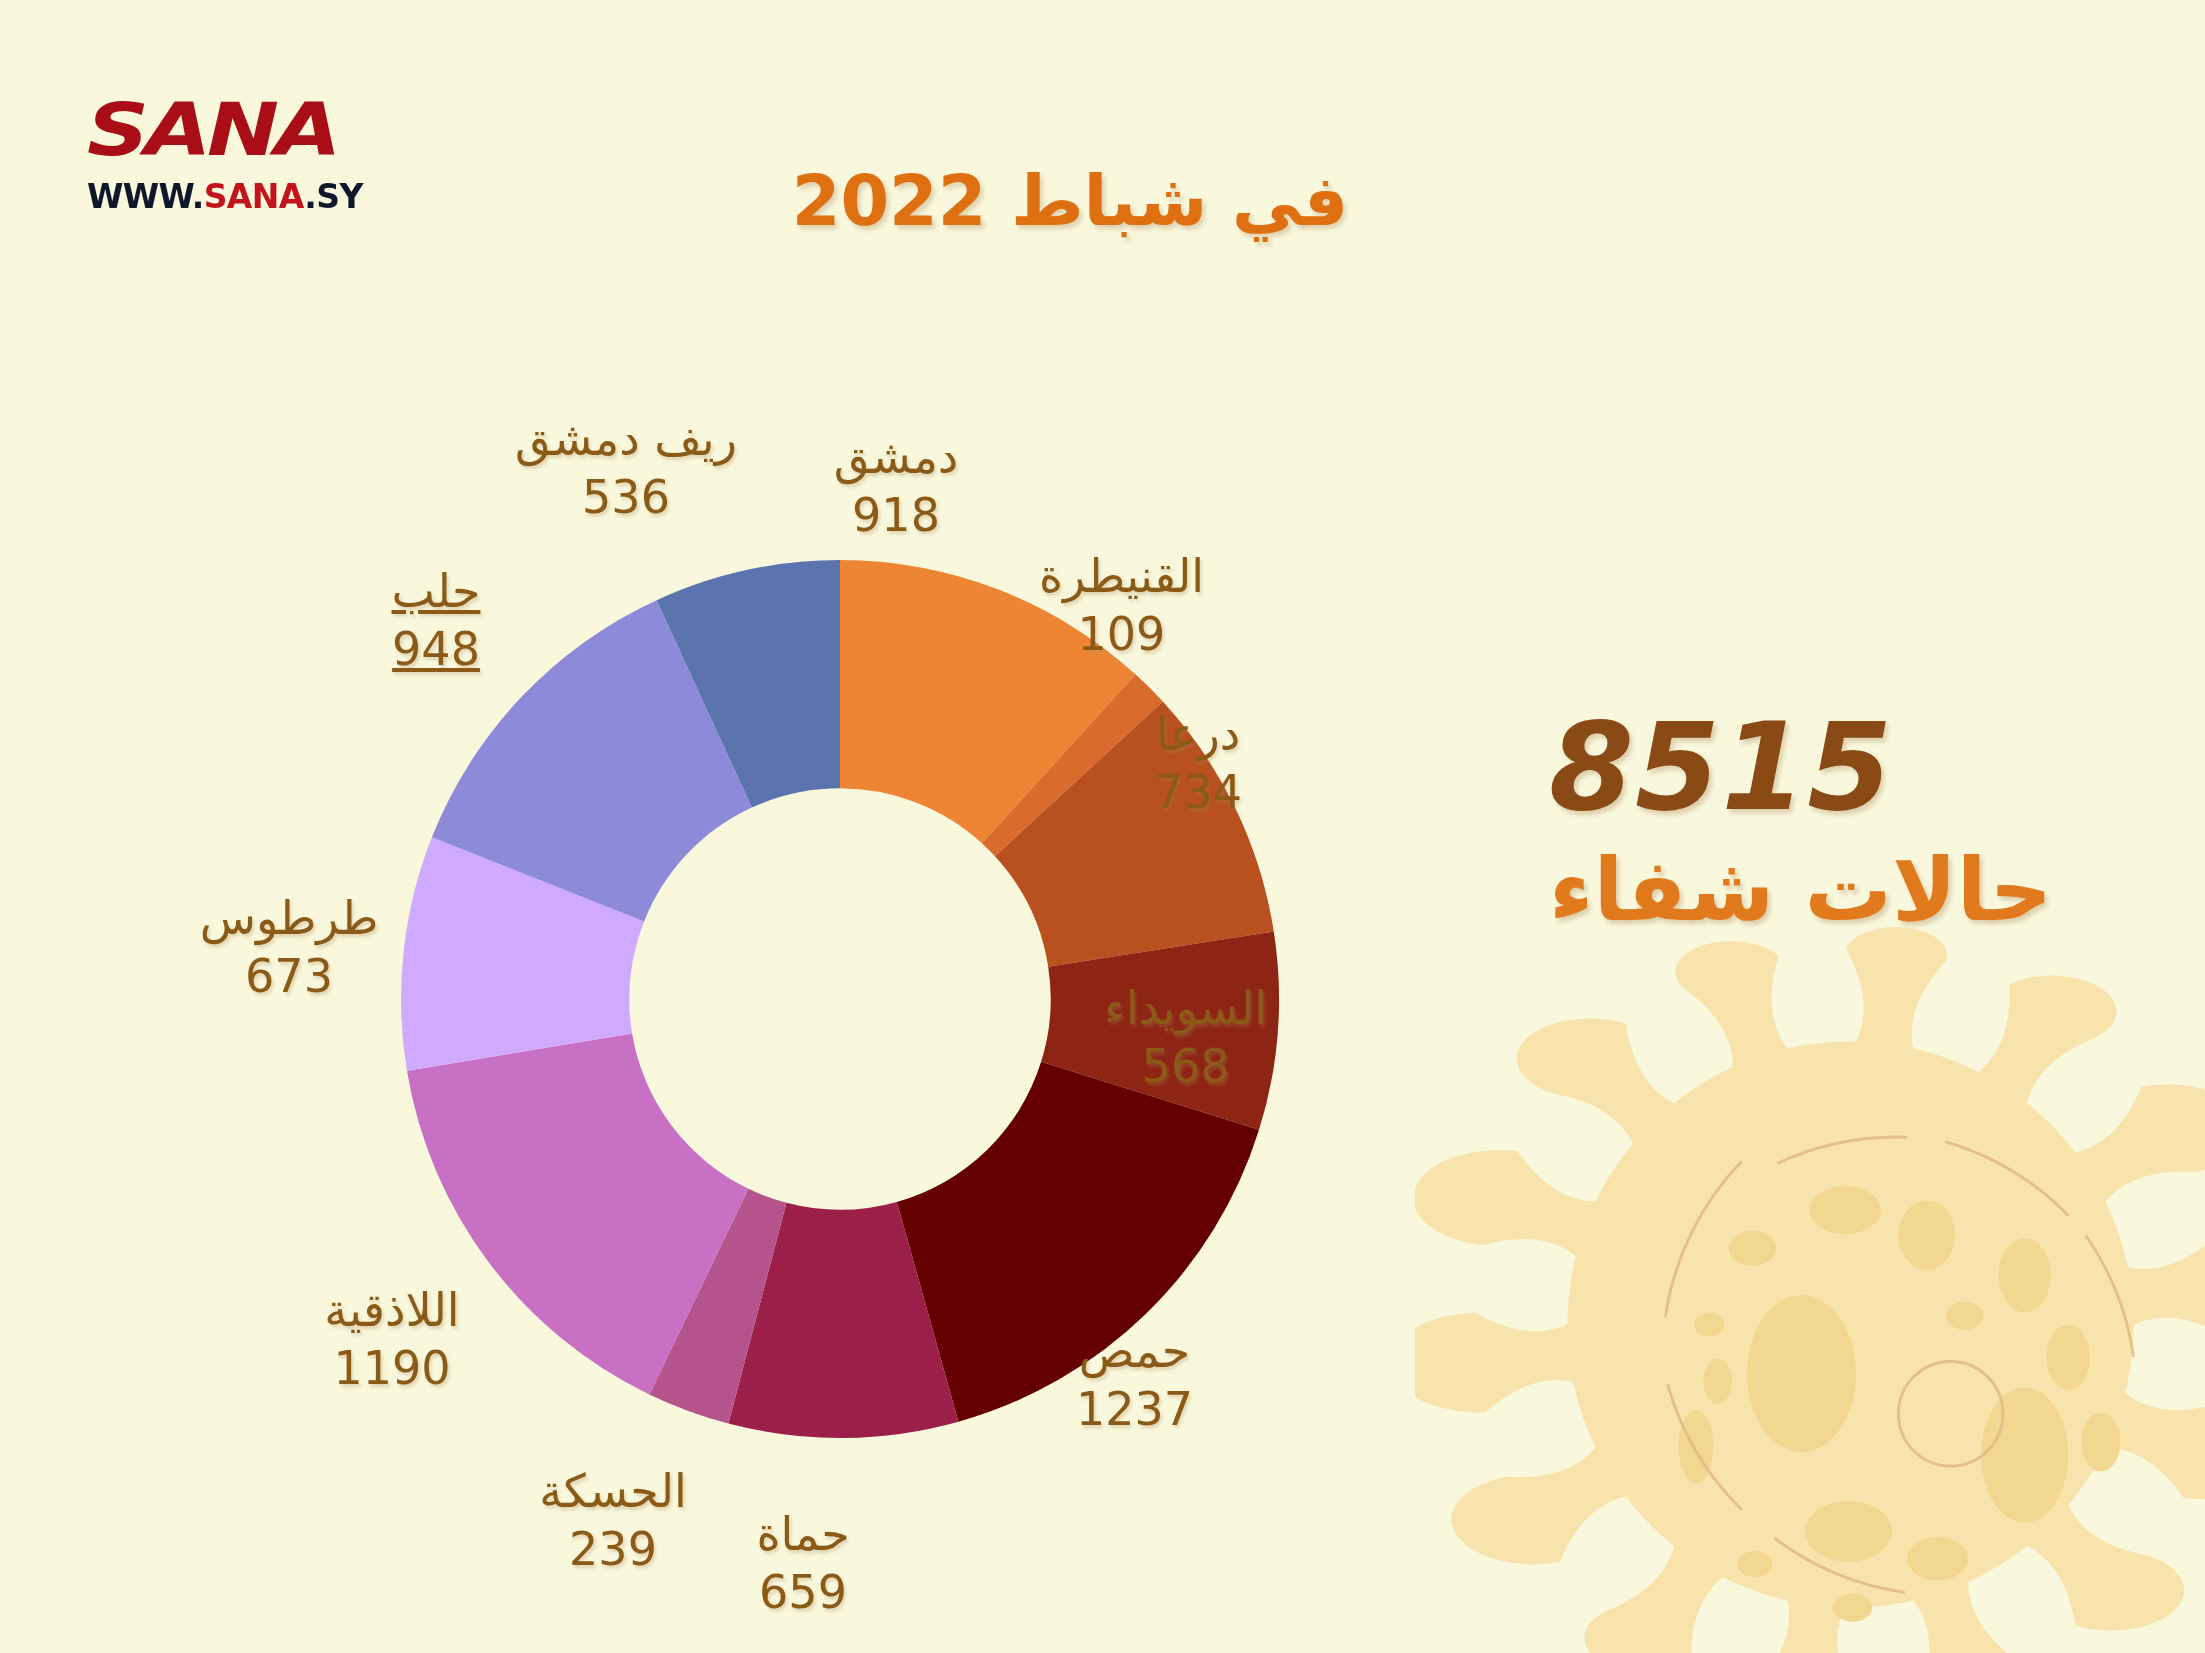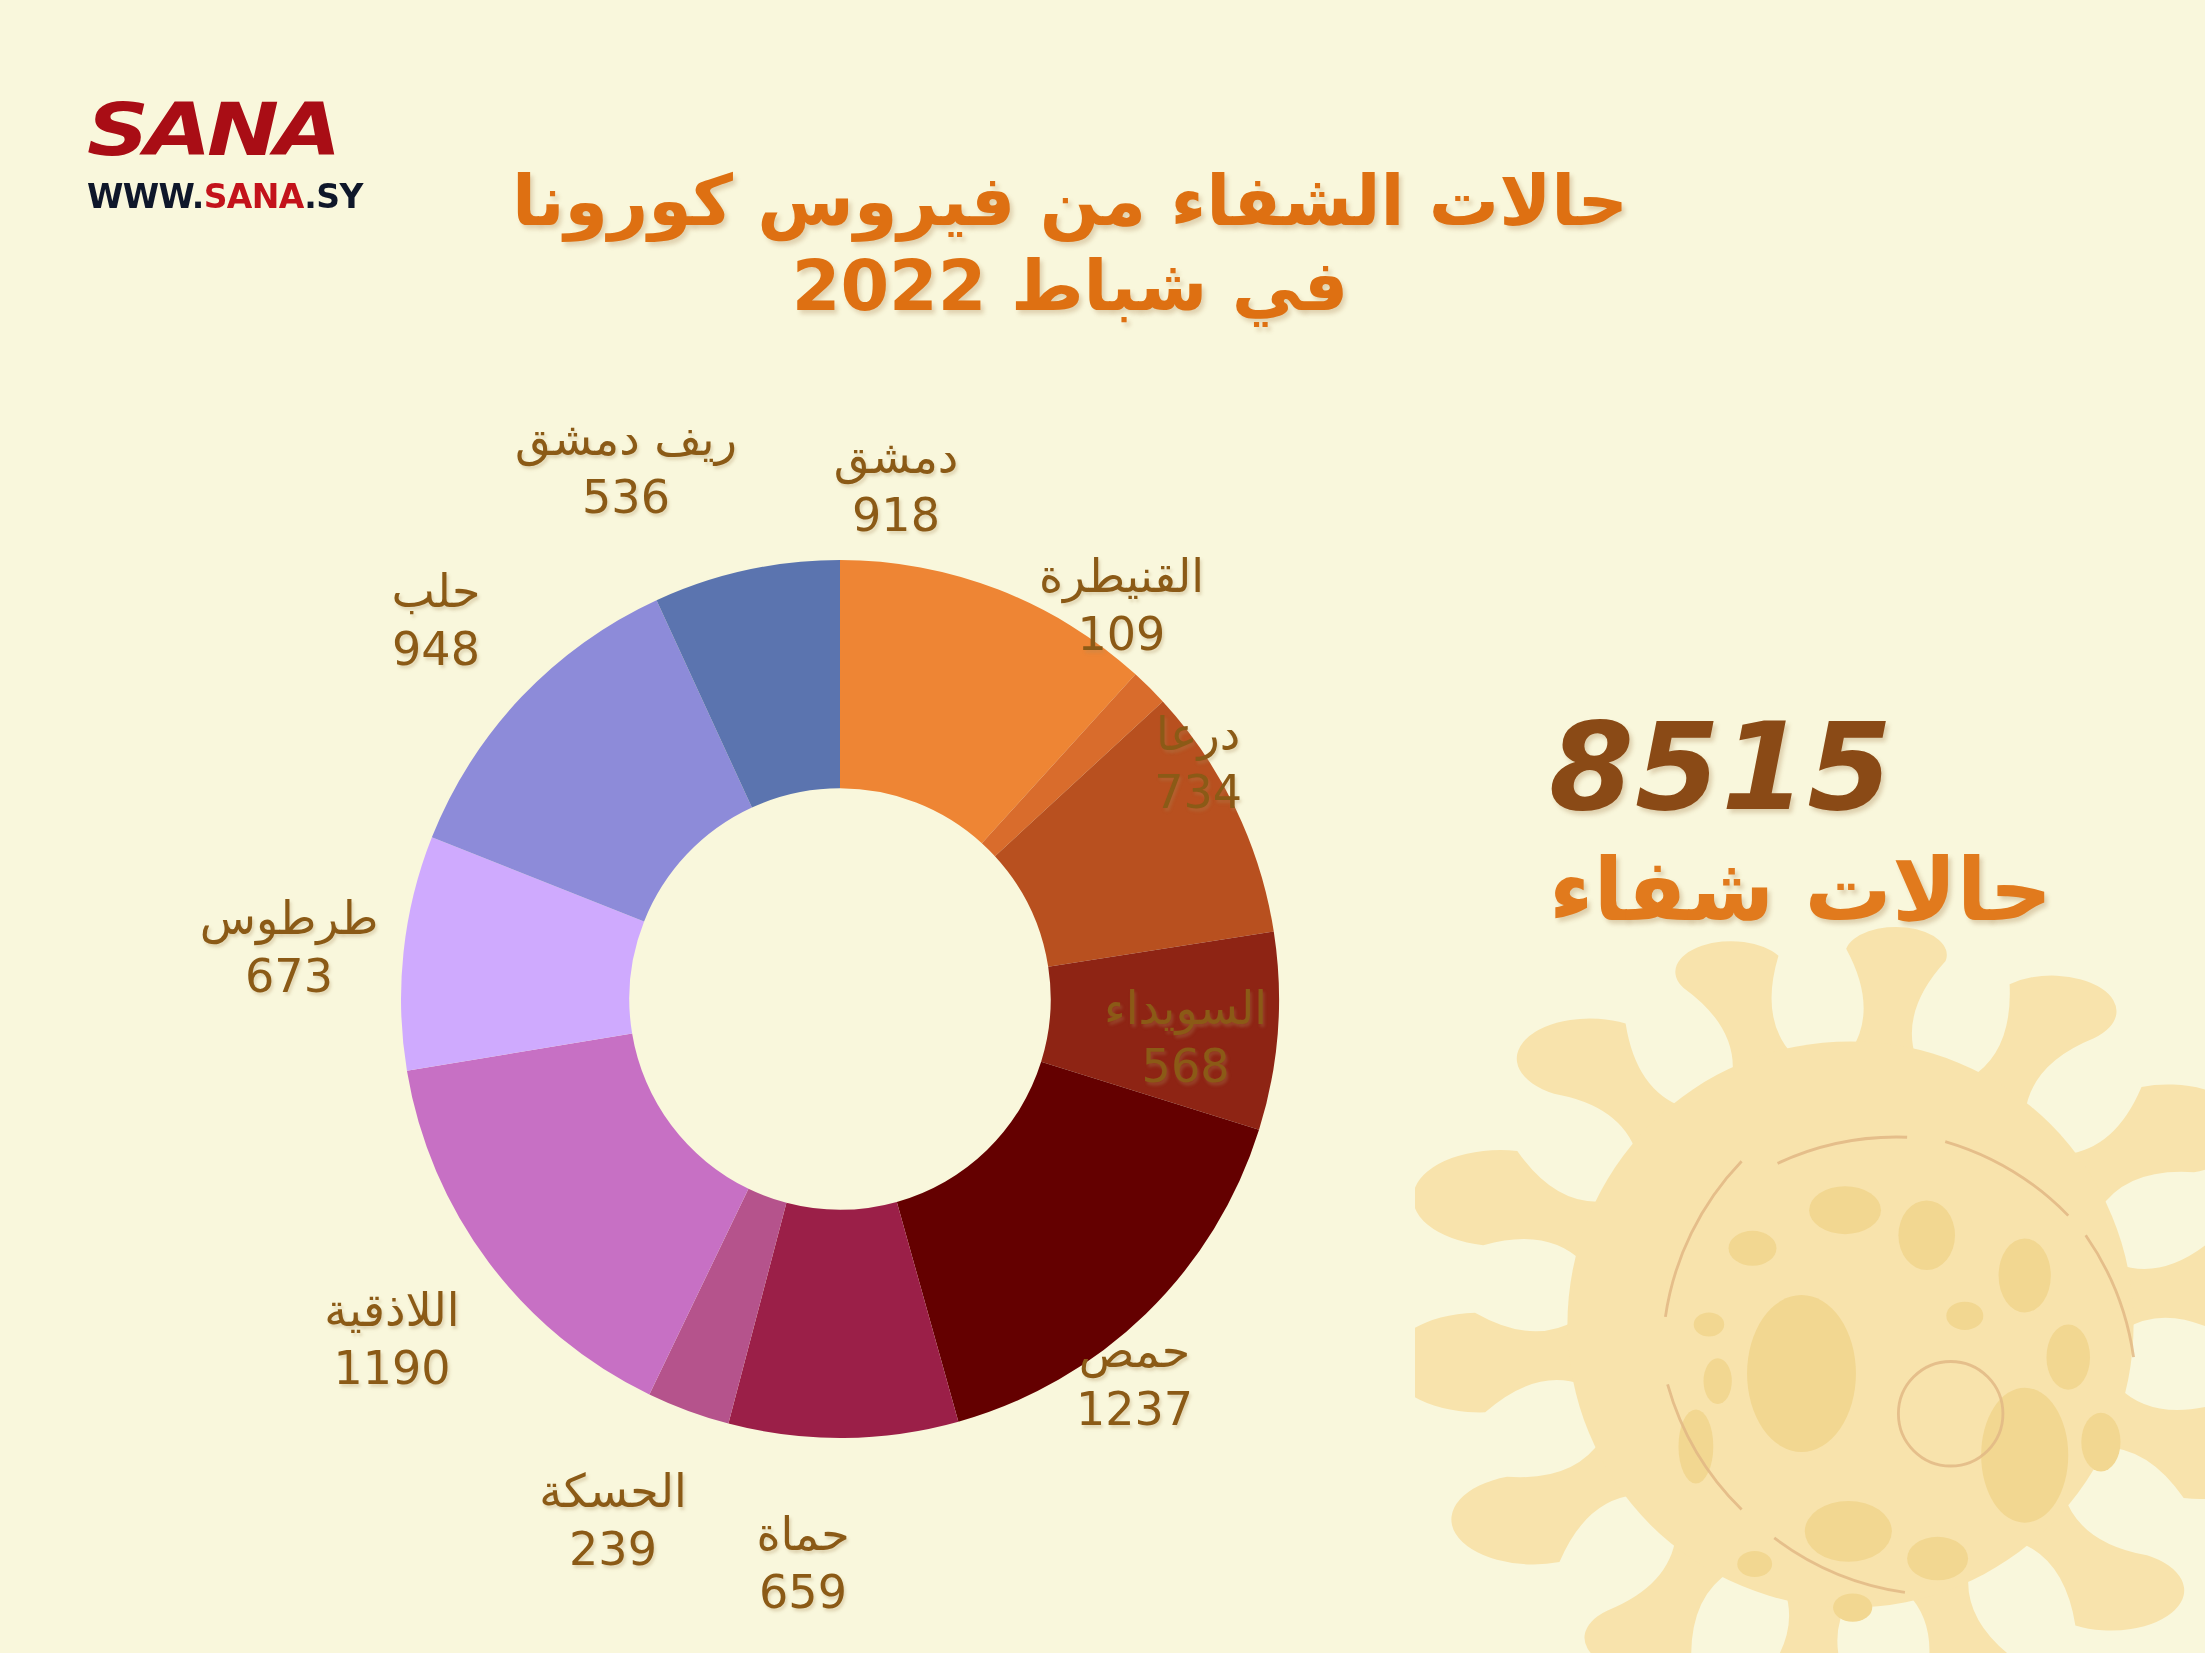--- a/index.html
+++ b/index.html
@@ -130,21 +130,20 @@
 <body>
 
 <div id="logo">
   <span id="logo-word">SANA</span>
   <span id="logo-url">
     <span class="url-dark">WWW.</span><span class="url-red">SANA</span><span class="url-dark">.SY</span>
   </span>
 </div>
 
 <div id="title">
-  <span class="tline">حالات الشفاء من فيروس كورونا</span>
   <span class="tline">في شباط 2022</span>
 </div>
 
 <div id="total-block">
   <div id="total-number">8515</div>
   <div id="total-label">حالات شفاء</div>
 </div>
 
 <div id="donut-wrap">
   <svg id="donut-svg" viewBox="0 0 1000 1000">
@@ -168,21 +167,21 @@
     <div class="slice-label" style="left: 626px; top: 411px; transform: translate(-50%, 0px);"><span class="nm">ريف دمشق</span><span class="val">536</span></div>
     <div class="slice-label" style="left: 896px; top: 429px; transform: translate(-50%, 0px);"><span class="nm">دمشق</span><span class="val">918</span></div>
     <div class="slice-label" style="left: 1204px; top: 548px; transform: translate(-100%, 0px);"><span class="nm">القنيطرة</span><span class="val">109</span></div>
     <div class="slice-label" style="left: 1242px; top: 706px; transform: translate(-100%, 0px);"><span class="nm">درعا</span><span class="val">734</span></div>
     <div class="slice-label" style="left: 1267px; top: 980px; transform: translate(-100%, 0px);"><span class="nm">السويداء</span><span class="val">568</span></div>
     <div class="slice-label" style="left: 1193px; top: 1323px; transform: translate(-100%, 0px);"><span class="nm">حمص</span><span class="val">1237</span></div>
     <div class="slice-label" style="left: 803px; top: 1506px; transform: translate(-50%, 0px);"><span class="nm">حماة</span><span class="val">659</span></div>
     <div class="slice-label" style="left: 613px; top: 1463px; transform: translate(-50%, 0px);"><span class="nm">الحسكة</span><span class="val">239</span></div>
     <div class="slice-label" style="left: 392px; top: 1282px; transform: translate(-50%, 0px);"><span class="nm">اللاذقية</span><span class="val">1190</span></div>
     <div class="slice-label" style="left: 289px; top: 890px; transform: translate(-50%, 0px);"><span class="nm">طرطوس</span><span class="val">673</span></div>
-    <div class="slice-label" style="left: 436px; top: 563px; transform: translate(-50%, 0px);"><span class="nm">حلب</span><span class="val">948</span></div>
+    <div class="slice-label" style="left: 436px; top: 563px; transform: translate(-50%, 0px); text-decoration: underline;"><span class="nm">حلب</span><span class="val">948</span></div>
   </div>
 
 <div id="virus">
   <svg viewBox="0 0 800 800">
     <g id="spikes" fill="#F8E3AC">
         <path d="M 460.2437204005265 155.51954239182393
                Q 445.4381881846732 111.99074484577025
                  487.3364384200612 66.15520593530465
                A 46 25.3 0 0 0 396.02219246905963 54.94322634203109
                Q 425.58726515184674 109.55335797766728

